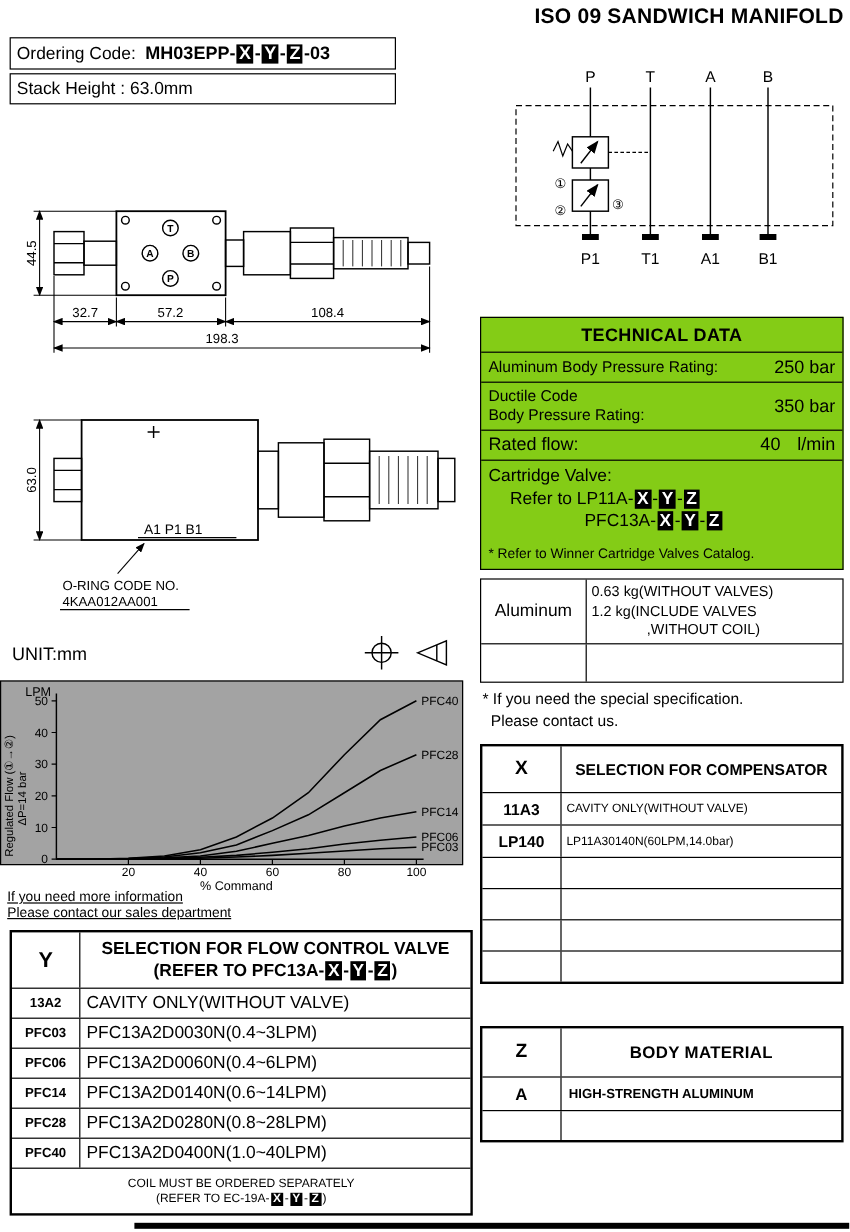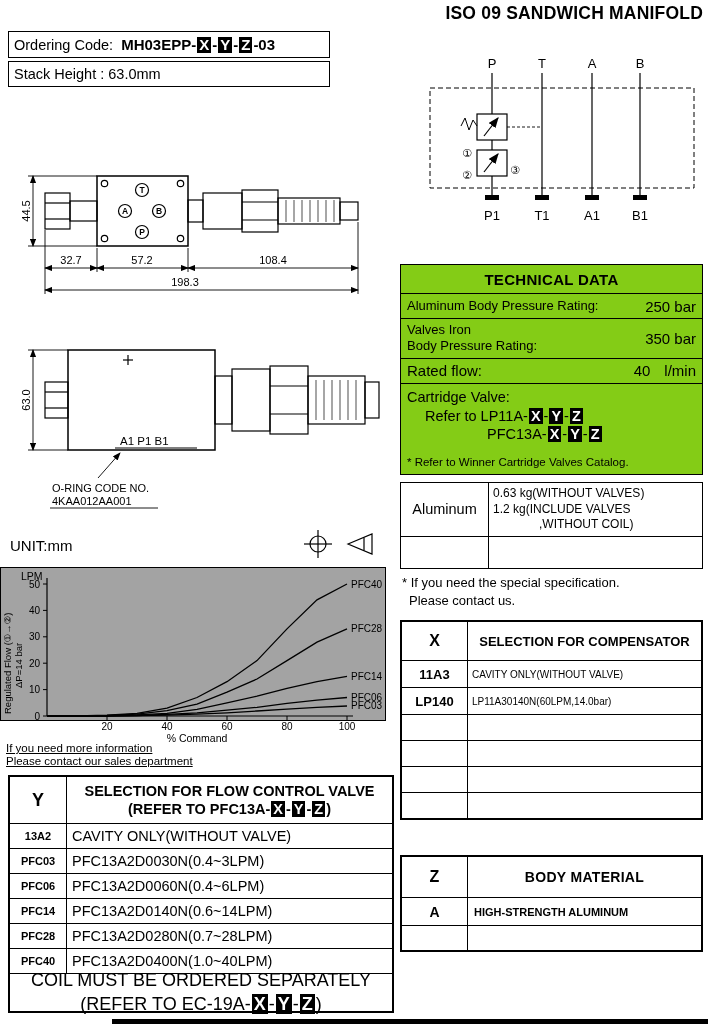--- a/index.html
+++ b/index.html
@@ -74,21 +74,21 @@
   .z-table .sel-row{height:28px}
   .z-table .sel-row.empty{height:25px}
   .z-table .row-key{font-size:14px}
   .z-table .sel-desc{font-size:11px;font-weight:bold;padding-left:6px}
   .y-table .sel-header{height:46px}
   .y-table .hdr-key{font-size:18px}
   .y-table .sel-title{font-size:14.5px;line-height:1.25}
   .y-table .sel-row{height:25px}
   .y-table .row-key{font-size:11px}
   .y-table .sel-desc{font-size:14.5px;padding-left:5px}
-  .y-footer{height:38px;display:flex;flex-direction:column;align-items:center;justify-content:center;font-size:18px;text-align:center;line-height:1.3}
+  .y-footer{height:38px;display:flex;flex-direction:column;align-items:center;justify-content:center;font-size:10px;text-align:center;line-height:1.3}
 
   .footer-bar{position:absolute;left:112px;top:1019px;width:596px;height:5px;background:#000}
   svg text{font-family:"Liberation Sans","DejaVu Sans",sans-serif}
 </style>
 </head>
 <body>
 
 <div class="page">
 
   <div class="title">ISO 09 SANDWICH MANIFOLD</div>
@@ -314,21 +314,21 @@
   </div>
 
   <div class="tech-panel">
     <div class="tech-title">TECHNICAL DATA</div>
     <div class="tech-row">
       <span class="t13">Aluminum Body Pressure Rating:</span>
       <span class="tval">250 bar</span>
     </div>
     <div class="tech-row">
       <span class="t13">
-        <span>Valves Iron</span><br>
+        <span>Ductile Code</span><br>
         <span>Body Pressure Rating:</span>
       </span>
       <span class="tval">350 bar</span>
     </div>
     <div class="tech-row">
       <span class="t15">Rated flow:</span>
       <span class="tval">
         <span>40</span><span class="tgap"></span><span>l/min</span>
       </span>
     </div>
@@ -410,21 +410,21 @@
     <div class="sel-row">
       <div class="sel-key row-key">PFC06</div>
       <div class="sel-desc">PFC13A2D0060N(0.4~6LPM)</div>
     </div>
     <div class="sel-row">
       <div class="sel-key row-key">PFC14</div>
       <div class="sel-desc">PFC13A2D0140N(0.6~14LPM)</div>
     </div>
     <div class="sel-row">
       <div class="sel-key row-key">PFC28</div>
-      <div class="sel-desc">PFC13A2D0280N(0.7~28LPM)</div>
+      <div class="sel-desc">PFC13A2D0280N(0.8~28LPM)</div>
     </div>
     <div class="sel-row">
       <div class="sel-key row-key">PFC40</div>
       <div class="sel-desc">PFC13A2D0400N(1.0~40LPM)</div>
     </div>
     <div class="y-footer">
       <div>COIL MUST BE ORDERED SEPARATELY</div>
       <div>(REFER TO EC-19A-<span class="inv">X</span>-<span class="inv">Y</span>-<span class="inv">Z</span>)</div>
     </div>
   </div>

